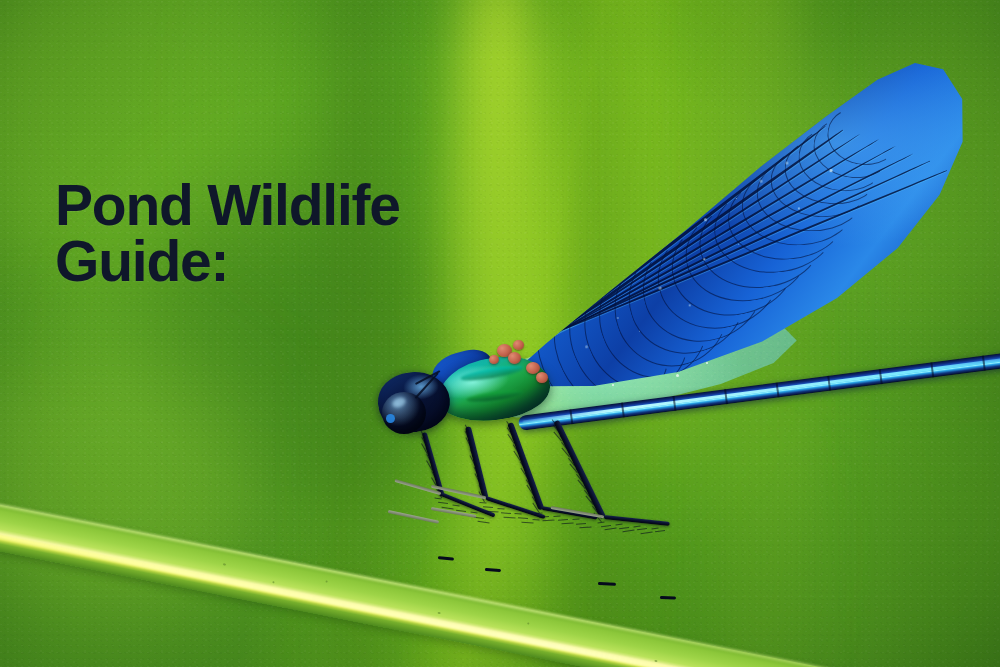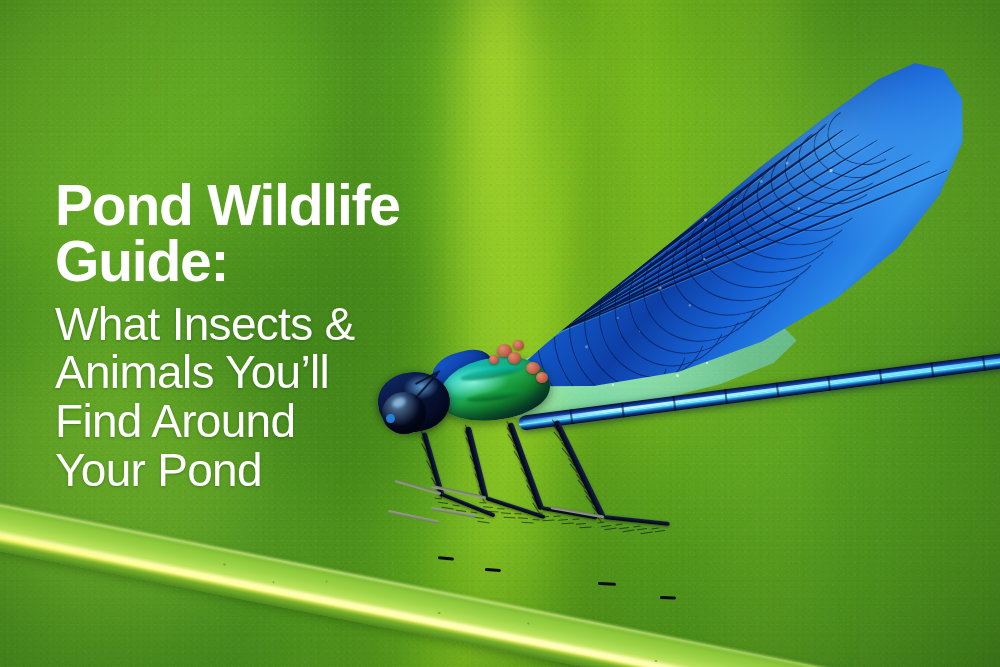--- a/index.html
+++ b/index.html
@@ -210,21 +210,21 @@
 
   
   .leg { position:absolute; background:linear-gradient(180deg,#16224c,#070d26 60%,#03060f); border-radius:3px; transform-origin:0 50%; box-shadow:0 1px 3px rgba(3,10,25,.5); }
   .leg-pale { position:absolute; background:linear-gradient(180deg,#9aa48e,#6e7a5e); border-radius:2px; transform-origin:0 50%; }
   .spine { position:absolute; background:rgba(5,12,30,.75); width:1px; transform-origin:50% 100%; }
   .tarsus { position:absolute; background:#050a1c; border-radius:2px; transform-origin:0 50%; }
 
   
   .copy { position:absolute; left:55px; top:178px; width:520px; }
   .headline {
-    font-size:57px; line-height:.98; font-weight:700; color:#ffffff;
+    font-size:57px; line-height:.98; font-weight:700; color:#0f172a;
     letter-spacing:-1.2px; white-space:pre-line;
     text-shadow:0 1px 1px rgba(255,255,255,.05);
   }
   .subhead {
     margin-top:10px;
     font-size:46px; line-height:1.06; font-weight:400; color:#ffffff;
     letter-spacing:-.7px; white-space:pre-line;
     text-shadow:0 1px 3px rgba(20,50,10,.35);
   }
 </style>
@@ -515,19 +515,15 @@
     <div id="antennae">
         <div class="antenna" style="left: 404px; top: 372px; width: 34px; transform: rotate(-48deg);"></div>
         <div class="antenna" style="left: 412px; top: 370px; width: 28px; transform: rotate(-28deg);"></div>
       </div>
 
   </div>
 
   <div class="copy">
     <div class="headline">Pond Wildlife
 Guide:</div>
-    <div class="subhead">What Insects &amp;
-Animals You’ll
-Find Around
-Your Pond</div>
   </div>
 
 </div>
 
 </body></html>

